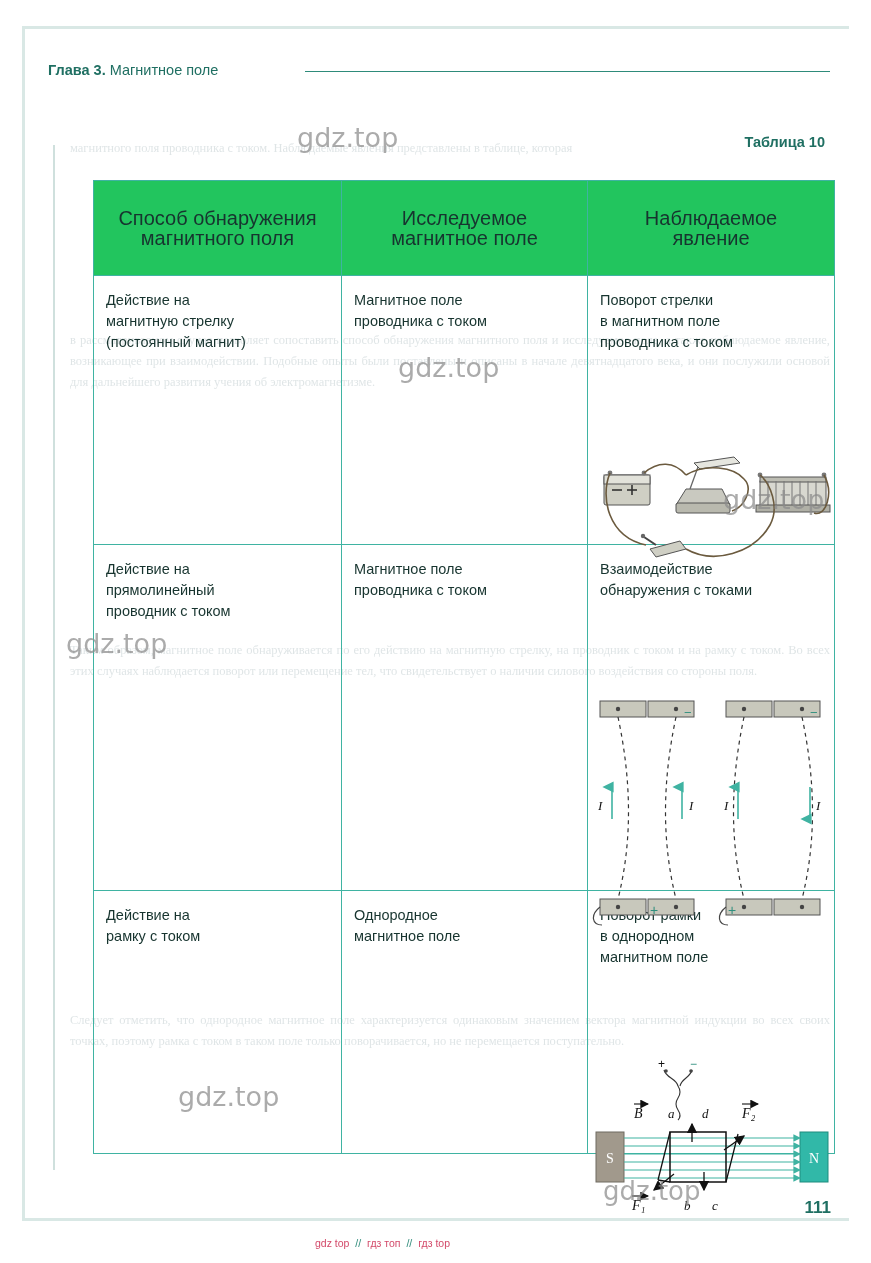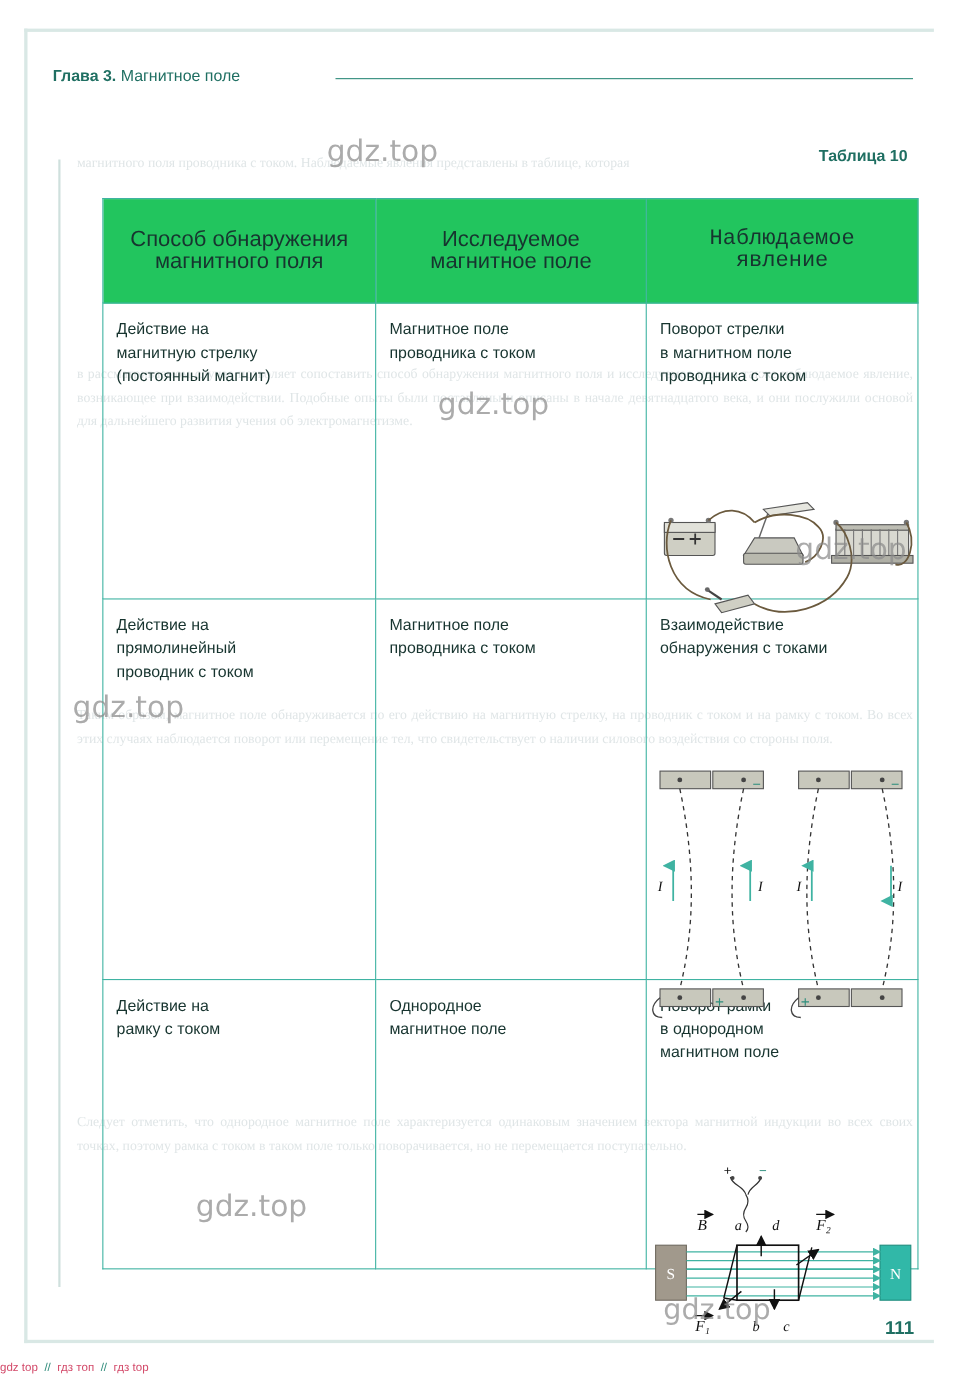--- a/index.html
+++ b/index.html
@@ -162,20 +162,21 @@
     font-weight: bold;
     color: #1f6f62;
     margin-top: 14px;
   }
 
   
   .bottom-strip {
     position: absolute;
     left: 0; top: 1237px;
     width: 765px;
+    text-align: center;
     font-size: 10.5px;
     color: #d34a6a;
   }
   .bottom-strip .sep { color: #2e8b7a; margin: 0 3px; }
 
   
   .f1 { position: absolute; left: 6px; top: 100px; width: 238px; height: 135px; }
 
   
   .f2 { position: absolute; left: 4px; top: 92px; width: 240px; height: 245px; }
@@ -205,21 +206,21 @@
 
   <div class="table-caption">Таблица 10</div>
 
   <table class="tbl">
     <thead>
       <tr>
         <th class="col1" style="white-space:pre-line;">Способ обнаружения
 магнитного поля</th>
         <th class="col2" style="white-space:pre-line;">Исследуемое
 магнитное поле</th>
-        <th class="col3" style="white-space:pre-line;font-family:Liberation Mono, monospace;">Наблюдаемое
+        <th class="col3" style="white-space:pre-line;">Наблюдаемое
 явление</th>
       </tr>
     </thead>
     <tbody>
 
       <tr class="row1">
         <td>
           <div class="cell-txt" style="white-space:pre-line;">Действие на
 магнитную стрелку
 (постоянный магнит)</div>

